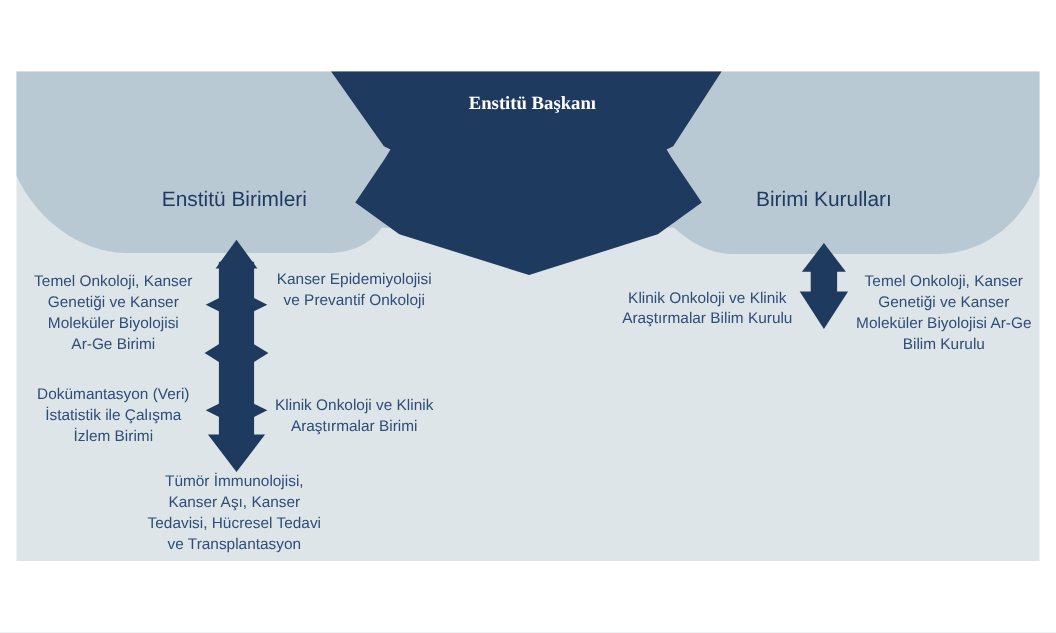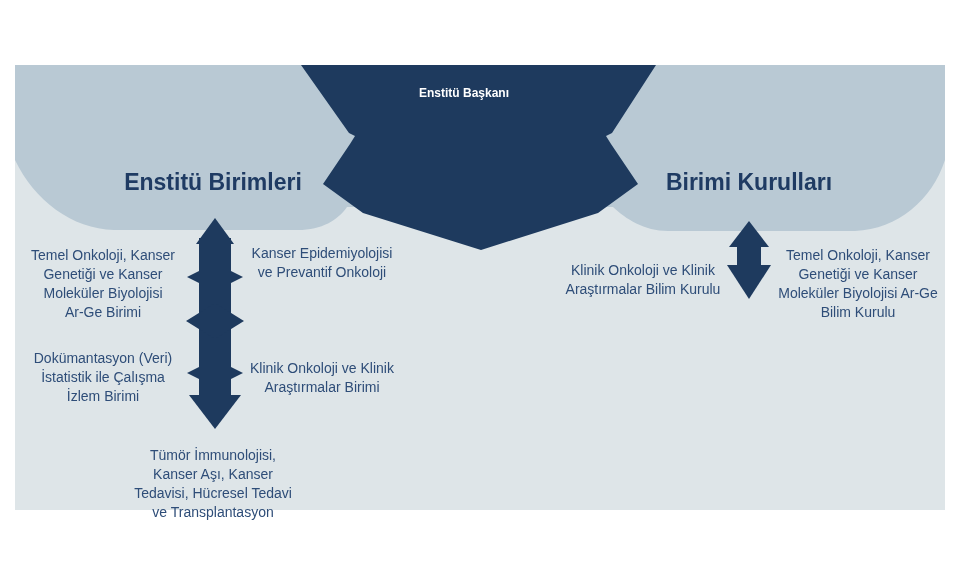--- a/index.html
+++ b/index.html
@@ -14,35 +14,35 @@
   }
   svg.shapes{position:absolute;left:0;top:0;width:960px;height:575px;z-index:1;}
   .band-fill{fill:var(--band,#b9c9d4);}
   .navy-fill{fill:var(--navy,#1e3a5e);}
   .txt{
     position:absolute;z-index:2;text-align:center;white-space:pre-line;
     color:var(--body-text,#2e4d78);
     font-size:14px;line-height:19px;letter-spacing:0;
   }
   .title{
-    left:364px;top:83px;width:200px;
+    left:384px;top:83px;width:200px;
     color:var(--title-text,#ffffff);
-    font-size:12px;line-height:21px;font-weight:bold;
+    font-size:17px;line-height:21px;font-weight:bold;font-family:Liberation Serif, serif;
   }
   .heading{
     color:var(--heading-text,#1f3b63);
-    font-size:23px;line-height:20px;font-weight:bold;
+    font-size:19px;line-height:20px;font-weight:normal;
   }
   .h-left{left:113px;top:172px;width:200px;}
   .h-right{left:649px;top:172px;width:200px;}
   .i-l1{left:18px;top:246px;width:170px;}
   .i-l2{left:232px;top:244px;width:180px;}
   .i-l3{left:18px;top:349px;width:170px;text-align:center;}
   .i-l4{left:232px;top:359px;width:180px;}
-  .i-l5{left:121px;top:446px;width:184px;}
+  .i-l5{left:121px;top:428px;width:184px;}
   .i-r1{left:548px;top:261px;width:190px;}
   .i-r2{left:763px;top:246px;width:190px;}
 </style>
 </head>
 <body>
 
 <div class="canvas"></div>
 
 <svg class="shapes" viewBox="0 0 960 575" aria-hidden="true">
 

